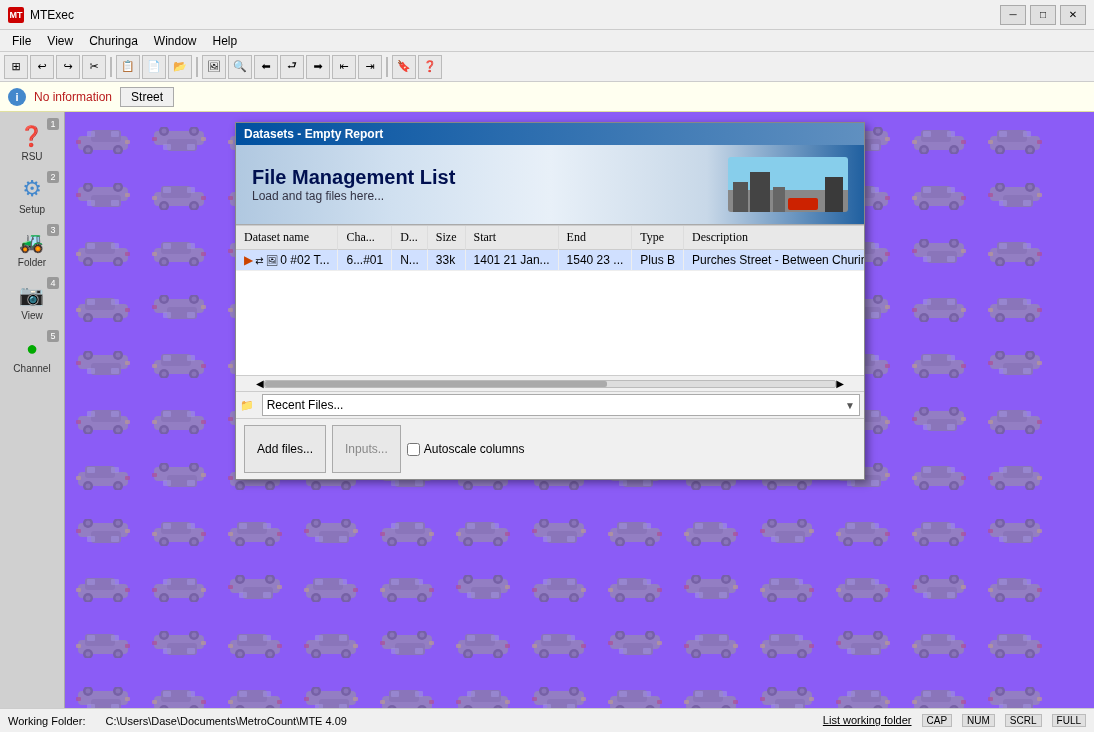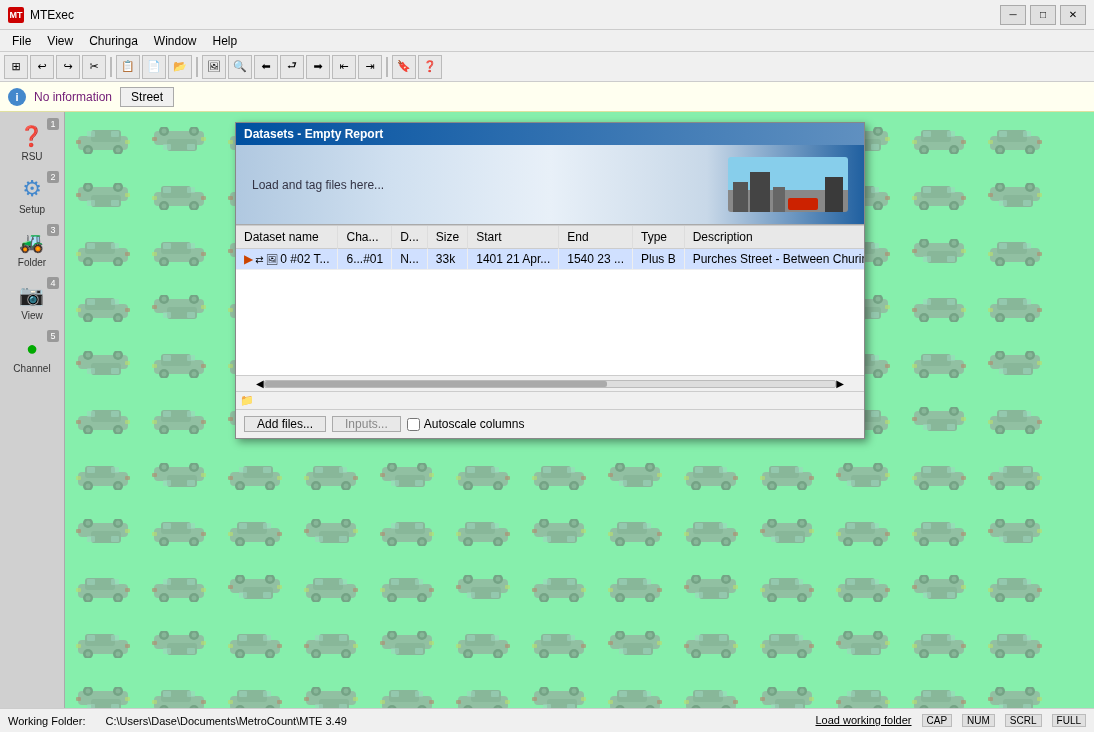--- a/index.html
+++ b/index.html
@@ -107,21 +107,21 @@
       height: 18px;
       background: #4488cc;
       border-radius: 50%;
       display: flex; align-items: center; justify-content: center;
       color: white;
       font-size: 11px;
       font-weight: bold;
     }
     .info-text {
       font-size: 12px;
-      color: #701a75;
+      color: #b91c1c;
     }
     .unknown-btn {
       background: #f0f0f0;
       border: 1px solid #aaa;
       padding: 2px 10px;
       font-size: 12px;
       cursor: pointer;
     }
 
     
@@ -176,21 +176,21 @@
       border-radius: 2px;
     }
     .sidebar-item-wrapper {
       position: relative;
       width: 58px;
     }
 
     
     .background {
       flex: 1;
-      background: #86efac;
+      background: #8b5cf6;
       position: relative;
       overflow: hidden;
     }
 
     
     .dialog {
       position: absolute;
       top: 10px;
       left: 170px;
       width: 630px;
@@ -245,20 +245,21 @@
       background: #e8e8e8;
       border-bottom: 1px solid #ccc;
     }
     thead th {
       padding: 4px 8px;
       text-align: left;
       font-weight: normal;
       border-right: 1px solid #ddd;
       white-space: nowrap;
       cursor: pointer;
+      font-family: Liberation Serif, serif;
     }
     tbody tr {
       border-bottom: 1px solid #eee;
     }
     tbody td {
       padding: 3px 8px;
       border-right: 1px solid #eee;
       white-space: nowrap;
     }
     .row-selected {
@@ -331,21 +332,21 @@
     
     .dialog-footer {
       background: #f0f0f0;
       padding: 6px 8px;
       display: flex;
       align-items: center;
       gap: 6px;
       border-top: 1px solid #ccc;
     }
     .footer-btn {
-      padding: 0 12px;
+      padding: 16px 12px;
       background: #e8e8e8;
       border: 1px solid #aaa;
       font-size: 12px;
       cursor: pointer;
       min-width: 60px;
     }
     .footer-btn:disabled { color: #aaa; cursor: default; }
     .checkbox-label {
       display: flex;
       align-items: center;
@@ -2517,20 +2518,21 @@
       </div>
 
     <div class="dialog">
 
       <div class="dialog-titlebar">
         <span>Datasets - Empty Report</span>
       </div>
 
       <div class="fml-header">
         <div class="fml-title-area">
+          <h1>File Management List</h1>
           <p>Load and tag files here...</p>
         </div>
 
         <div style="width:120px;height:55px;position:relative;overflow:hidden;border-radius:3px;">
           <div style="width:100%;height:100%;background:linear-gradient(to bottom, #87CEEB 0%, #87CEEB 60%, #888 60%, #888 100%);position:relative;">
 
             <div style="position:absolute;bottom:0;left:5px;width:15px;height:30px;background:#555;"></div>
             <div style="position:absolute;bottom:0;left:22px;width:20px;height:40px;background:#444;"></div>
             <div style="position:absolute;bottom:0;left:45px;width:12px;height:25px;background:#666;"></div>
             <div style="position:absolute;bottom:0;right:5px;width:18px;height:35px;background:#3a3a3a;"></div>
@@ -2560,57 +2562,61 @@
                 <div class="row-icons">
                   <span class="row-arrow">▶</span>
                   <span style="font-size:10px;">⇄</span>
                   <span style="font-size:10px;">🖼</span>
                   <span>0 #02 T...</span>
                 </div>
               </td>
               <td>6...#01</td>
               <td>N...</td>
               <td>33k</td>
-              <td>1401 21 Apr...</td>
+              <td>1401 21 Jan...</td>
               <td>1540 23 ...</td>
               <td>Plus B</td>
               <td>Purches Street - Between Churinga Stre</td>
             </tr>
           </tbody>
         </table>
       </div>
 
       <div class="scroll-area">
         <span style="font-size:10px;cursor:pointer;">◀</span>
         <div class="scroll-track">
           <div class="scroll-thumb"></div>
         </div>
         <span style="font-size:10px;cursor:pointer;">▶</span>
       </div>
 
       <div class="recent-files-bar">
         <span style="font-size:11px;margin-right:4px;">📁</span>
+        <div class="recent-files-select">
+          <span>Recent Files...</span>
+          <span style="margin-left:auto;" class="recent-dropdown-arrow">▼</span>
+        </div>
       </div>
 
       <div class="dialog-footer">
         <button class="footer-btn">Add files...</button>
         <button class="footer-btn" style="color:#888;">Inputs...</button>
         <label class="checkbox-label">
           <input type="checkbox" style="">
           <span>Autoscale columns</span>
         </label>
       </div>
     </div>
 
   </div>
 </div>
 
 <div class="status-bar">
   <span>Working Folder:</span>
-  <span>C:\Users\Dase\Documents\MetroCount\MTE 3.49</span>
+  <span>C:\Users\Dase\Documents\MetroCount\MTE 4.09</span>
   <div class="status-right">
-    <span style="cursor:pointer;text-decoration:underline;">Load working folder</span>
+    <span style="cursor:pointer;text-decoration:underline;">List working folder</span>
     <span class="status-indicator">CAP</span>
     <span class="status-indicator">NUM</span>
     <span class="status-indicator">SCRL</span>
     <span class="status-indicator">FULL</span>
   </div>
 </div>
 
 </body></html>

